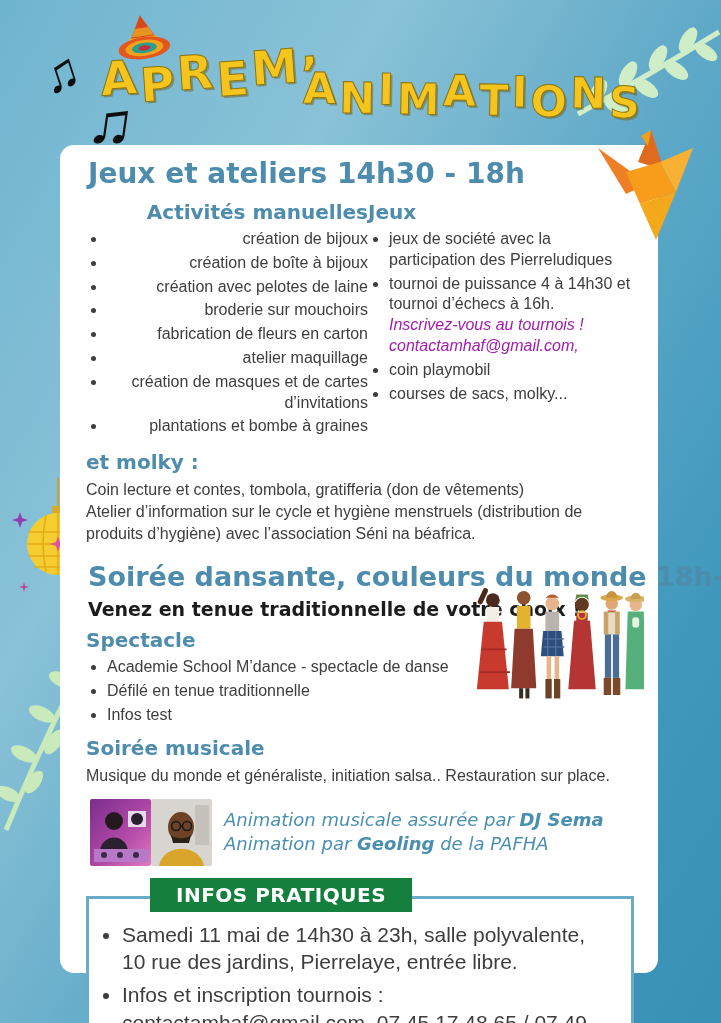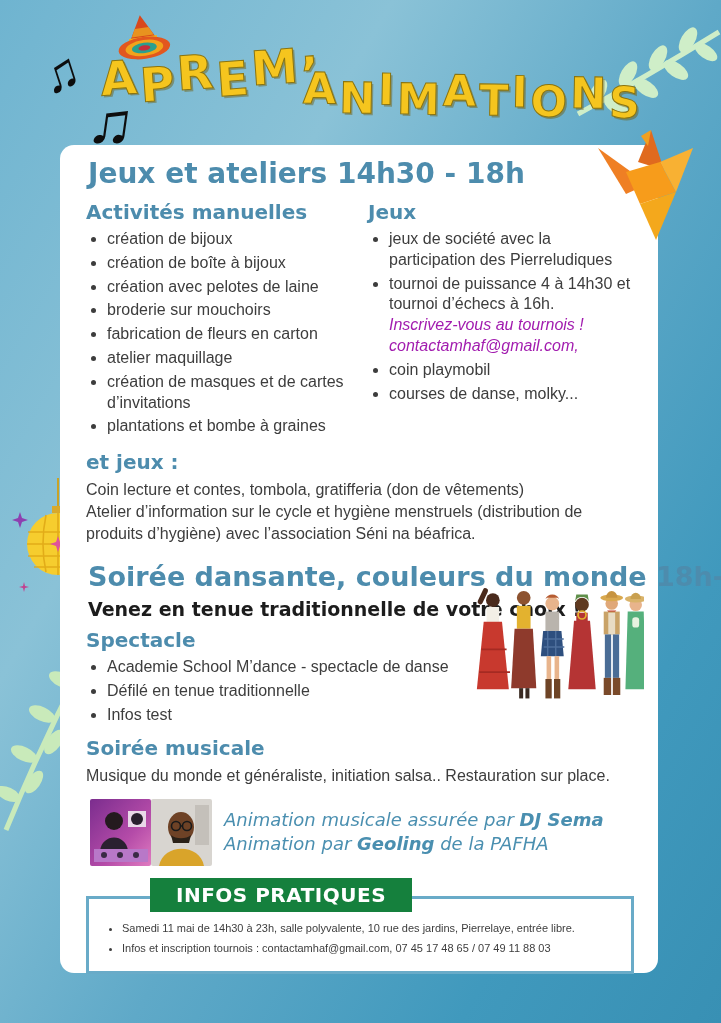--- a/index.html
+++ b/index.html
@@ -28,21 +28,21 @@
     position:absolute;left:60px;top:145px;width:598px;height:828px;
     background:#ffffff;border-radius:14px;box-sizing:border-box;
     padding:12px 24px 0 26px;
   }
   .script-h{
     font-family:"DejaVu Sans",sans-serif;font-weight:bold;color:#4d8cad;
     font-size:28px;letter-spacing:0px;margin:0 0 6px 2px;white-space:nowrap;
   }
   h3.sub{font-family:"DejaVu Sans",sans-serif;font-size:20px;color:#4d8cad;margin:4px 0 5px 0;}
   .cols{display:flex;}
-  .col-left{flex:0 0 282px;}
+  .col-left{flex:0 0 282px;text-align:right;}
   .col-right{flex:1;}
   ul{margin:0;padding-left:21px;}
   li{font-size:16px;color:#3d3d3d;line-height:1.3;margin-bottom:3px;}
   .note{font-style:italic;color:#a21caf;font-size:16px;line-height:1.3;}
   .bodytxt{font-size:16px;color:#3d3d3d;line-height:1.38;margin:0 0;}
   .dress-code{font-family:"DejaVu Sans",sans-serif;font-size:19px;font-weight:bold;color:#1c1c1c;margin:6px 0 8px 2px;}
   .people{position:absolute;right:14px;top:438px;}
   .photos-row{display:flex;align-items:center;gap:0;margin:12px 0 0 4px;}
   .photo{width:61px;height:67px;border-radius:2px;overflow:hidden;flex:0 0 auto;}
   .caption{margin-left:12px;font-style:italic;color:#4a8fb0;font-size:18px;line-height:1.35;font-family:"DejaVu Sans",sans-serif;}
@@ -50,21 +50,21 @@
   
   .infos-wrap{position:relative;margin-top:30px;}
   .infos-banner{
     position:absolute;left:64px;top:-18px;background:#15803d;color:#fff;
     font-family:"DejaVu Sans",sans-serif;font-weight:bold;font-size:20px;
     letter-spacing:.5px;padding:5px 26px;z-index:2;
   }
   .infos-box{
     border:3px solid #69abc8;background:#fff;padding:22px 20px 10px 12px;
   }
-  .infos-box li{font-size:11px;margin-bottom:6px;}
+  .infos-box li{font-size:21px;margin-bottom:6px;}
 </style>
 </head>
 <body>
 
 <div class="music-note note-1">♫</div>
 <div class="music-note note-2">♫</div>
 
 <svg class="deco" style="left:116px;top:14px;transform:rotate(-8deg);" width="54" height="48" viewBox="0 0 54 48">
   <polygon points="27,1 41,27 13,27" fill="#d8481c"></polygon>
   <polygon points="20,14 34,14 38,22 16,22" fill="#e8921f"></polygon>
@@ -151,26 +151,26 @@
     <div class="col-right">
       <h3 class="sub">Jeux</h3>
       <ul>
         <li>jeux de société avec la participation des Pierreludiques</li>
         <li>
           <span>tournoi de puissance 4 à 14h30 et tournoi d’échecs à 16h.</span>
           <div class="note">Inscrivez-vous au tournois !</div>
           <div class="note">contactamhaf@gmail.com,</div>
         </li>
         <li>coin playmobil</li>
-        <li>courses de danse, molky...</li>
+        <li>courses de sacs, molky...</li>
       </ul>
     </div>
   </div>
 
-  <h3 class="sub" style="margin-top:10px;">et jeux :</h3>
+  <h3 class="sub" style="margin-top:10px;">et molky :</h3>
   <div class="bodytxt">Coin lecture et contes, tombola, gratifferia (don de vêtements)</div>
   <div class="bodytxt">Atelier d’information sur le cycle et hygiène menstruels (distribution de produits d’hygiène) avec l’association Séni na béafrica.</div>
 
   <div class="script-h" style="margin-top:16px;font-size:27px;">Soirée dansante, couleurs du monde 18h-23h</div>
   <div class="dress-code">Venez en tenue traditionnelle de votre choix !</div>
 
   <h3 class="sub">Spectacle</h3>
   <ul style="max-width:390px;">
     <li>Academie School M’dance - spectacle de danse</li>
     <li>Défilé en tenue traditionnelle</li>

